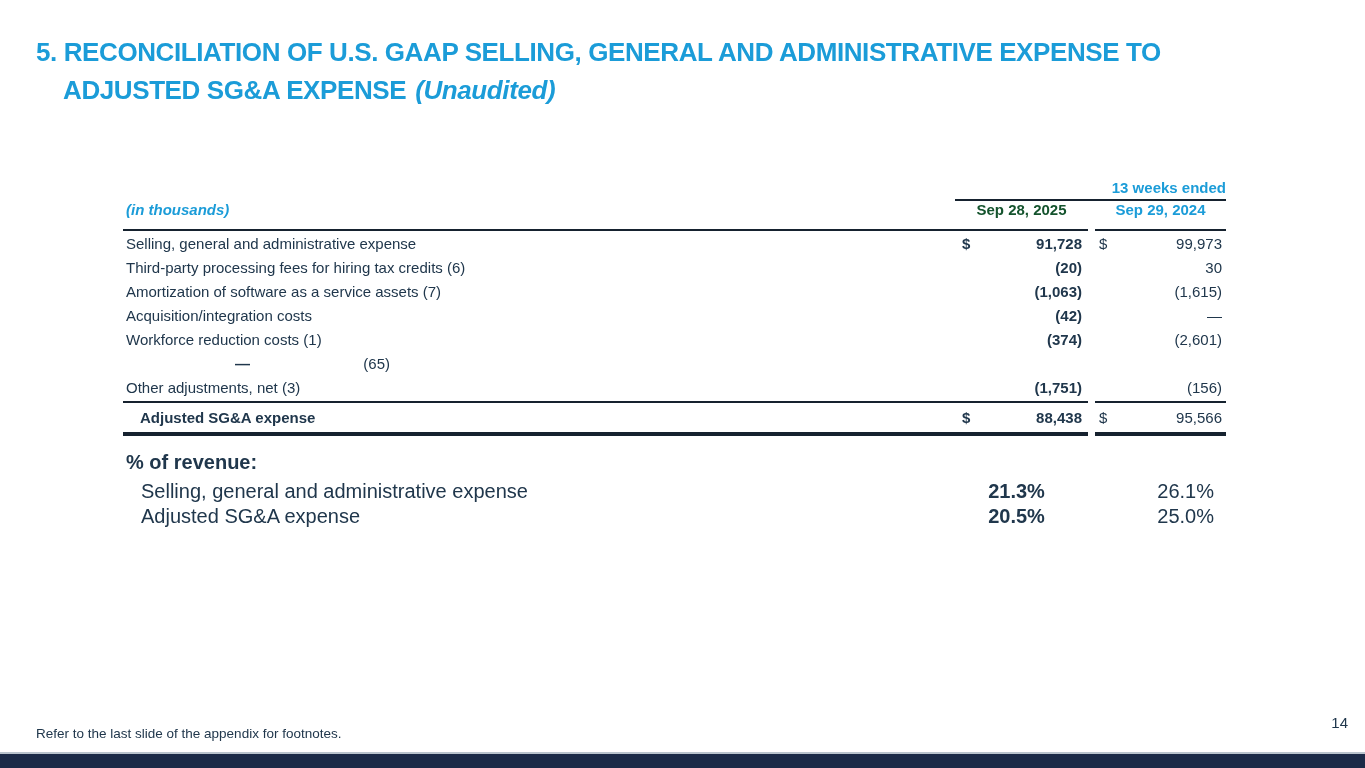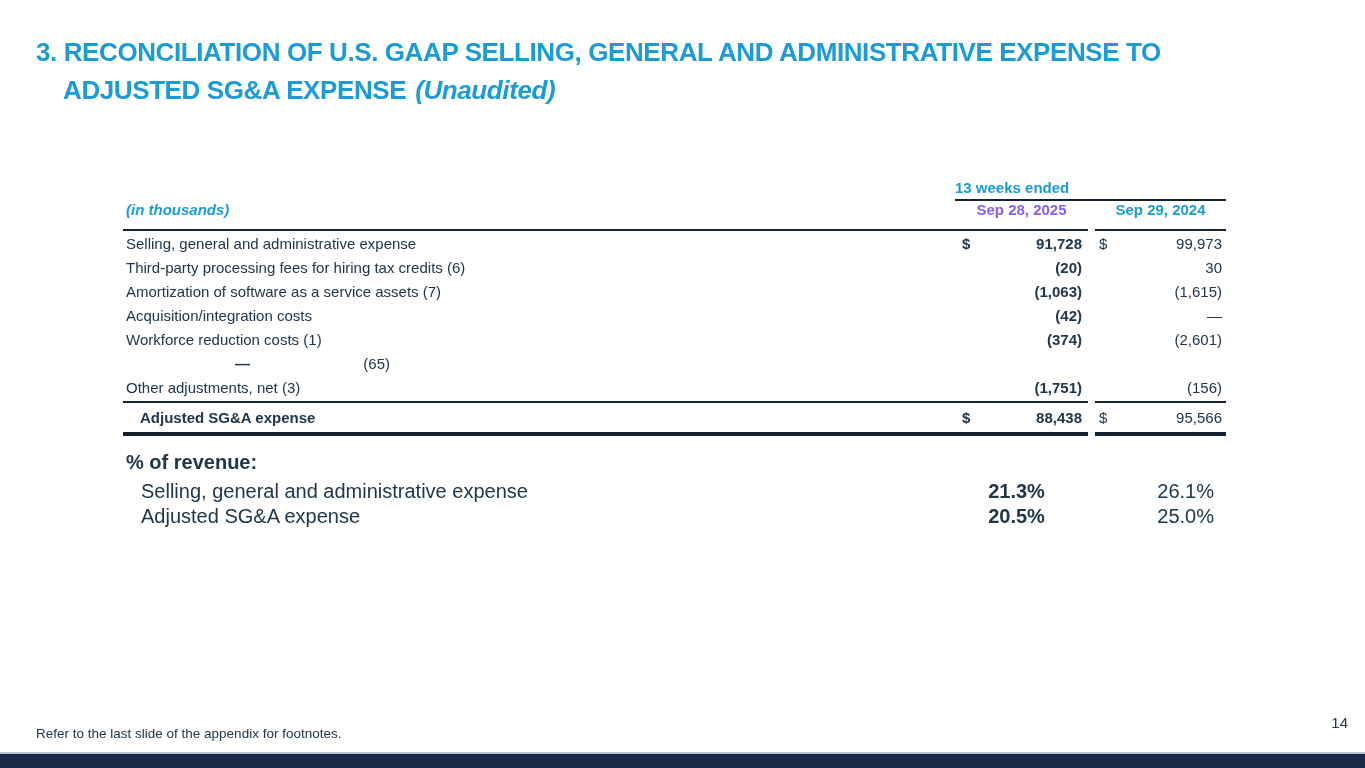--- a/index.html
+++ b/index.html
@@ -17,27 +17,27 @@
     letter-spacing:-0.4px; white-space:nowrap;
   }
   .title .line2 { padding-left:27px; }
   .title .note { font-style:italic; margin-left:9px; }
 
   
   .fintable { position:absolute; left:123px; top:179px; width:1103px; font-size:15px; }
 
   .period-row { display:flex; justify-content:flex-end; }
   .period-cell {
-    width:271px; text-align:left; color:#1B9CD8; font-weight:bold;
+    width:271px; text-align:right; color:#1B9CD8; font-weight:bold;
     border-bottom:2px solid #16222F; padding-bottom:2px; line-height:18px;
   }
 
   .head-row { display:flex; align-items:flex-start; height:25px; }
   .head-label { flex:1; color:#1B9CD8; font-weight:bold; font-style:italic; padding-left:3px; }
-  .hcol1 { width:133px; text-align:center; color:#8b5cf6; font-weight:bold; }
+  .hcol1 { width:133px; text-align:center; color:#14532d; font-weight:bold; }
   .hcol2 { width:131px; text-align:center; color:#1B9CD8; font-weight:bold; }
   .gap { width:7px; flex:0 0 7px; }
 
   .rule-row { display:flex; margin-top:3px; }
   .rule-left  { width:965px; height:2px; background:#16222F; }
   .rule-right { width:131px; height:2px; background:#16222F; }
   .rule-row.thin .rule-left, .rule-row.thin .rule-right { height:2px; }
   .rule-row.thick { margin-top:0; }
   .rule-row.thick .rule-left, .rule-row.thick .rule-right { height:3.5px; }
 
@@ -69,21 +69,21 @@
   .page-number { position:absolute; right:17px; top:714px; font-size:15px; }
   .footer-light-line { position:absolute; left:0; top:752px; width:100%; height:2px; background:#B9C3CD; }
   .footer-bar { position:absolute; left:0; top:754px; width:100%; height:14px; background:#1B2A47; }
 </style>
 </head>
 <body>
 
 <div class="slide">
 
   <div class="title">
-    <div class="line1">3. RECONCILIATION OF U.S. GAAP SELLING, GENERAL AND ADMINISTRATIVE EXPENSE TO</div>
+    <div class="line1">5. RECONCILIATION OF U.S. GAAP SELLING, GENERAL AND ADMINISTRATIVE EXPENSE TO</div>
     <div class="line2"><span>ADJUSTED SG&amp;A EXPENSE</span><span class="note">(Unaudited)</span></div>
   </div>
 
   <div class="fintable">
 
     <div class="period-row">
       <div class="period-cell">13 weeks ended</div>
     </div>
 
     <div class="head-row">

